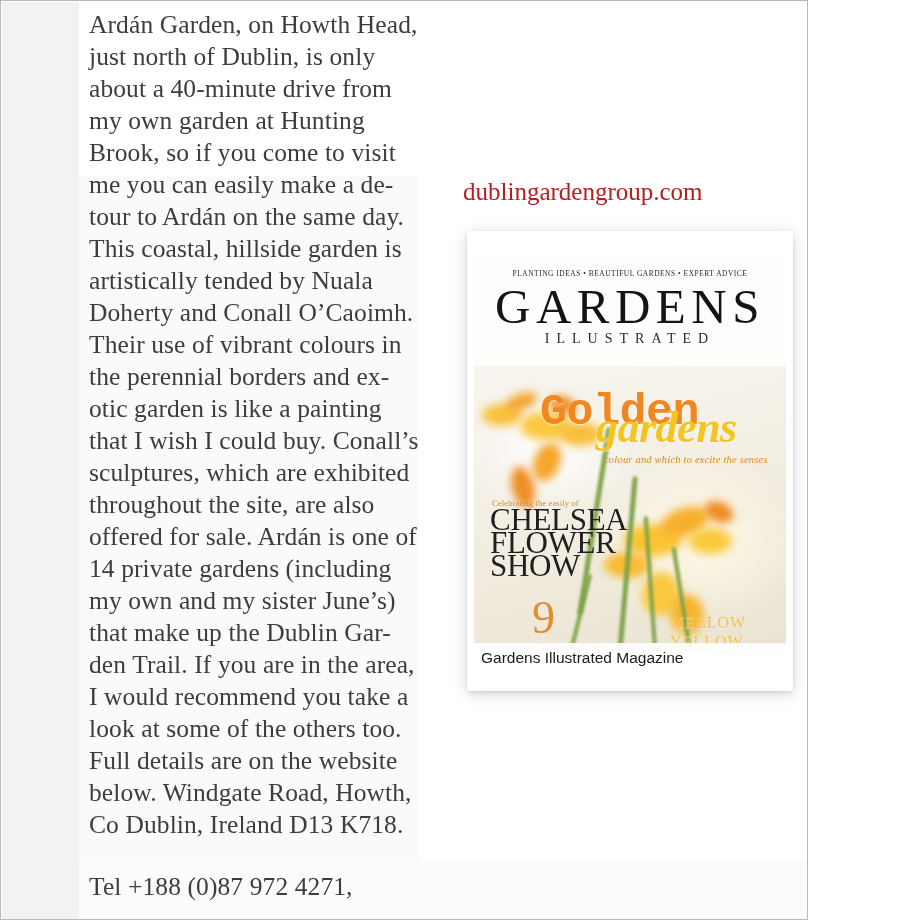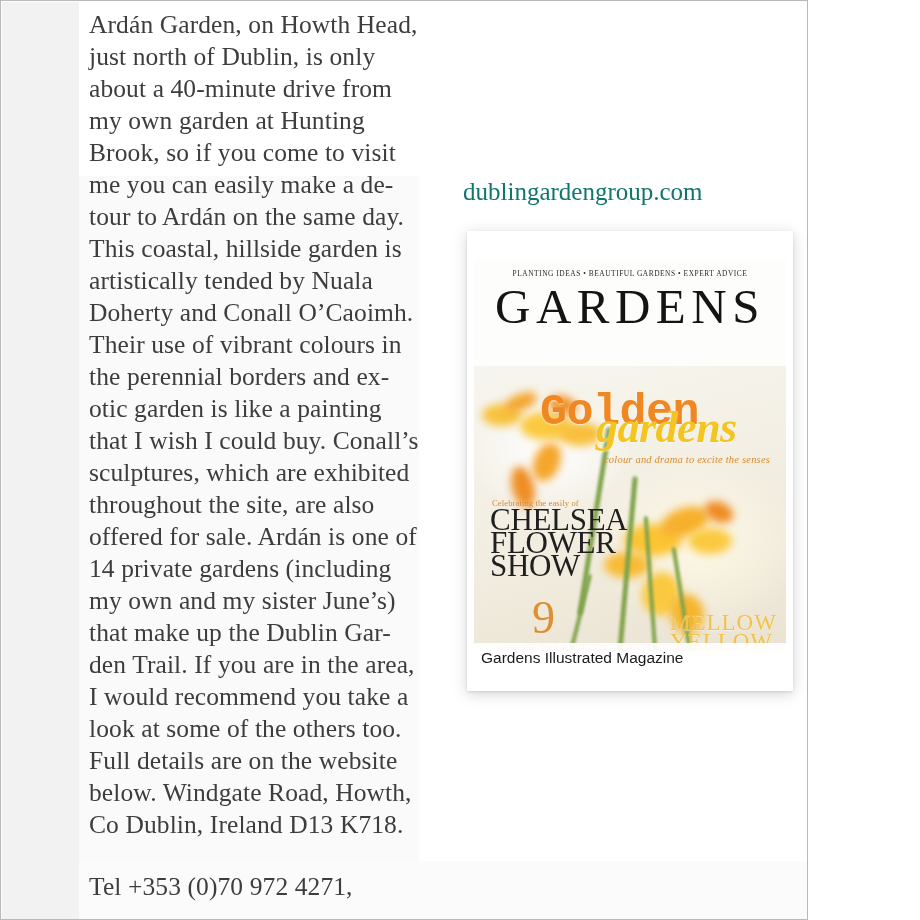--- a/index.html
+++ b/index.html
@@ -64,21 +64,21 @@
   .article p { margin: 0; }
   .article p.gap { margin-top: 30px; }
 
   
   .link {
     position: absolute;
     left: 462px;
     top: 176px;
     font-size: 25px;
     line-height: 30px;
-    color: #0f766e;
+    color: #b91c1c;
     text-decoration: none;
     white-space: nowrap;
     cursor: pointer;
   }
 
   
   .card {
     position: absolute;
     left: 466px;
     top: 230px;
@@ -213,21 +213,21 @@
     left: 50px; top: 277px;
     font-size: 9.5px;
     line-height: 11.5px;
     color: #caa07a;
     letter-spacing: .4px;
     text-align: center;
     width: 92px;
   }
   .cl-mellow {
     left: 196px; top: 247px;
-    font-size: 23px; line-height: 19px;
+    font-size: 16px; line-height: 19px;
     color: #f1c24a;
     letter-spacing: 1px;
     font-family: "Liberation Serif", serif;
     text-shadow: 0 1px 1px rgba(255,255,255,.5);
   }
 
   
   .caption {
     position: absolute;
     left: 0;
@@ -257,34 +257,35 @@
 <div class="page">
 
   <div class="tint-left"></div>
   <div class="tint-top"></div>
   <div class="tint-body"></div>
   <div class="tint-right"></div>
   <div class="tint-bottom"></div>
 
   <div class="article">
     <p>Ardán Garden, on Howth Head, just north of Dublin, is only about a 40-minute drive from my own garden at Hunting Brook, so if you come to visit me you can easily make a de-tour to Ardán on the same day. This coastal, hillside garden is artistically tended by Nuala Doherty and Conall O’Caoimh. Their use of vibrant colours in the perennial borders and ex-otic garden is like a painting that I wish I could buy. Conall’s sculptures, which are exhibited throughout the site, are also offered for sale. Ardán is one of 14 private gardens (including my own and my sister June’s) that make up the Dublin Gar-den Trail. If you are in the area, I would recommend you take a look at some of the others too. Full details are on the website below. Windgate Road, Howth, Co Dublin, Ireland D13 K718.</p>
-    <p class="gap">Tel +353 (0)70 972 4271,</p>
+    <p class="gap">Tel +188 (0)87 972 4271,</p>
   </div>
 
   <a class="link" href="#">dublingardengroup.com</a>
 
   <div class="smudge"></div>
 
   <div class="card">
 
     <div class="cover">
 
       <div class="masthead">
         <div class="kicker">PLANTING IDEAS • BEAUTIFUL GARDENS • EXPERT ADVICE</div>
         <div class="wordmark">GARDENS</div>
+        <div class="subword">ILLUSTRATED</div>
       </div>
 
       <div class="photo">
 
         <div class="blob" style="left:8px;  top:38px;  width:40px; height:22px; background:#f8c13a;"></div>
         <div class="blob" style="left:30px; top:28px;  width:34px; height:16px; background:#f4a52c; transform:rotate(-22deg);"></div>
         <div class="blob" style="left:46px; top:46px;  width:52px; height:28px; background:#fbc93f;"></div>
         <div class="blob" style="left:74px; top:30px;  width:30px; height:18px; background:#f09226; transform:rotate(18deg);"></div>
         <div class="blob" style="left:84px; top:56px;  width:44px; height:24px; background:#f9bf3c;"></div>
         <div class="blob" style="left:60px; top:76px;  width:26px; height:40px; background:#f5a62b; transform:rotate(22deg);"></div>
@@ -299,21 +300,21 @@
         <div class="blob" style="left:196px; top:228px; width:34px; height:40px; background:#f6b52e; transform:rotate(-10deg);"></div>
 
         <div class="stem" style="left:118px; top:60px;  width:5px; height:190px; transform:rotate(9deg);"></div>
         <div class="stem" style="left:150px; top:110px; width:5px; height:200px; transform:rotate(5deg);"></div>
         <div class="stem" style="left:176px; top:150px; width:4px; height:180px; transform:rotate(-4deg);"></div>
         <div class="stem" style="left:210px; top:180px; width:4px; height:160px; transform:rotate(-9deg);"></div>
         <div class="stem" style="left:96px;  top:206px; width:4px; height:150px; transform:rotate(14deg);"></div>
 
         <div class="cl cl-golden">Golden</div>
         <div class="cl cl-gardens">gardens</div>
-        <div class="cl cl-tag">colour and drama to excite the senses</div>
+        <div class="cl cl-tag">colour and which to excite the senses</div>
 
         <div class="cl cl-cel">Celebrating the easily of</div>
         <div class="cl cl-chelsea">CHELSEA<br>FLOWER<br>SHOW</div>
 
         <div class="cl cl-nine">9</div>
         <div class="cl cl-nine-sub">OF THE BEST TRUGS FOR HARVESTING</div>
 
         <div class="cl cl-mellow">MELLOW<br>YELLOW</div>
 
       </div>

